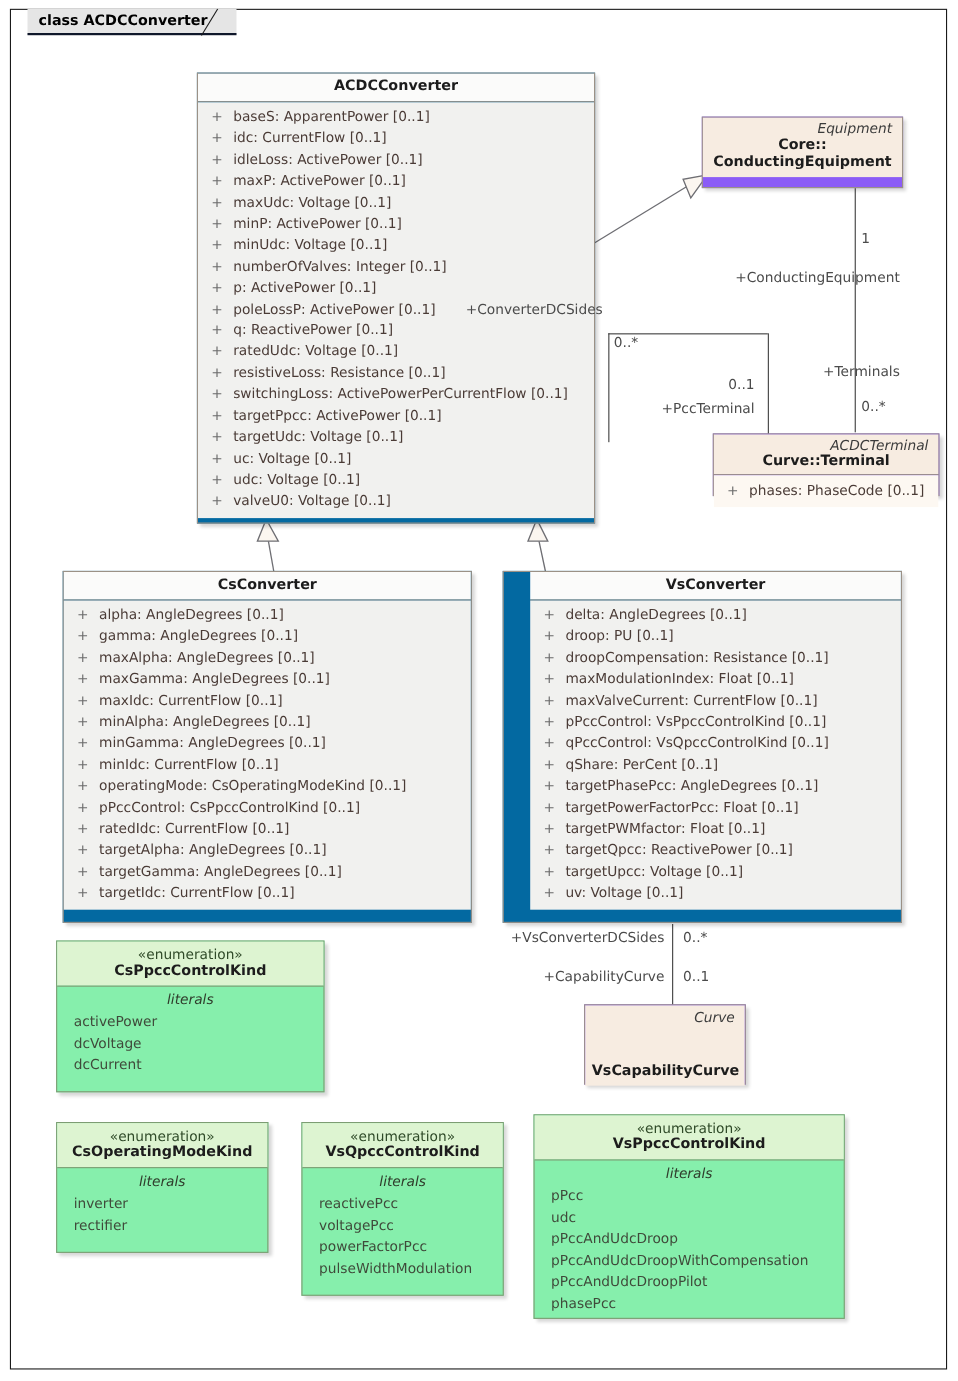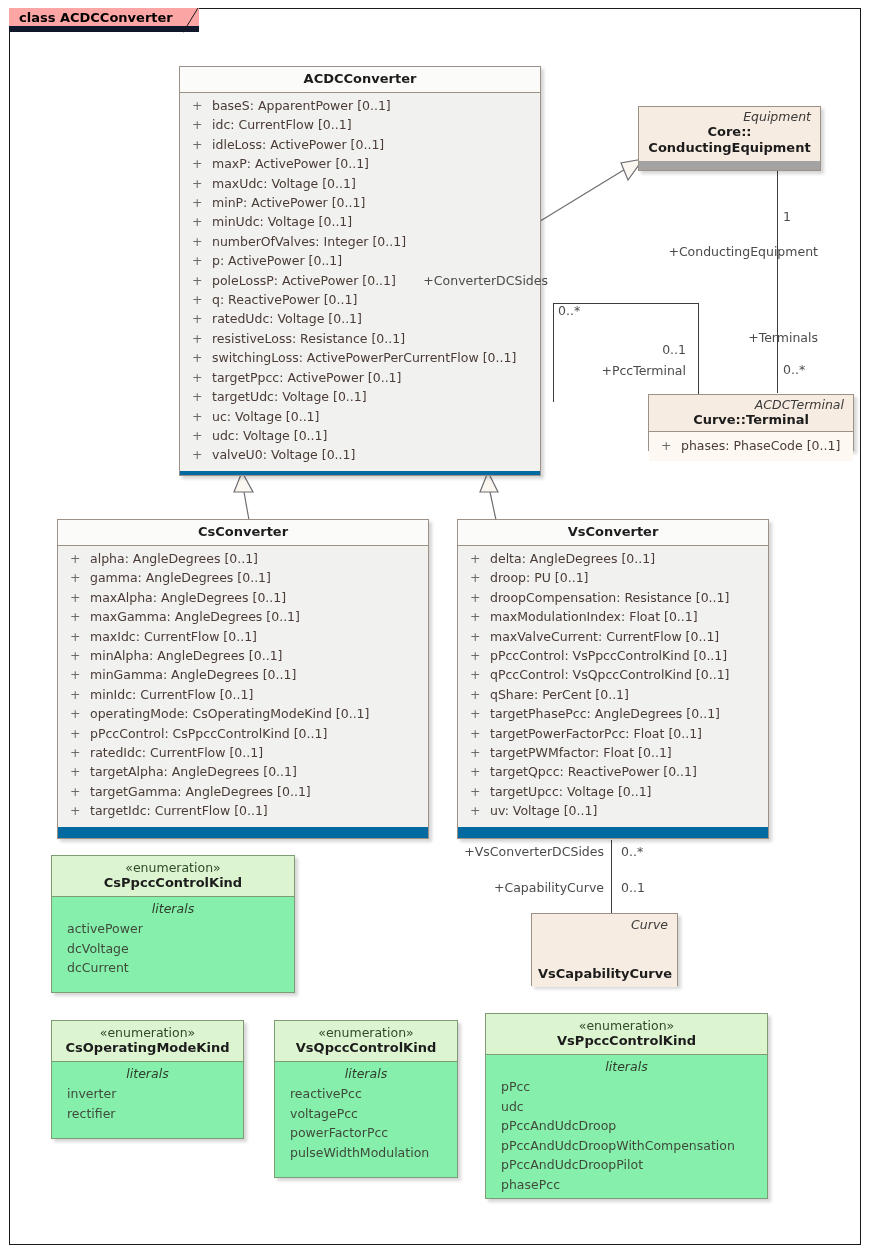--- a/index.html
+++ b/index.html
@@ -23,33 +23,33 @@
     position: absolute;
     left: 9px;
     top: 8px;
     width: 852px;
     height: 1237px;
     border: 1px solid #1a1a1a;
     box-sizing: border-box;
   }
   #title-tab {
     position: absolute;
-    left: 9px;
+    left: 25px;
     top: 8px;
     height: 24px;
     box-sizing: border-box;
     padding: 0 26px 0 10px;
     display: flex;
     align-items: center;
     font-size: 13px;
     font-weight: bold;
     color: #000000;
     border-right: none;
-    border-bottom: 6px solid #0f172a;
-    background: #fca5a5;
+    border-bottom: 2px solid #0f172a;
+    background: #e5e5e5;
     z-index: 6;
   }
   #title-tab-slant {
     position: absolute;
     top: 8px;
     height: 25px;
     width: 16px;
     z-index: 6;
   }
 
@@ -106,21 +106,21 @@
     padding-left: 6px;
     box-sizing: border-box;
   }
 
   
   .cls-grey .hdr { background: #fbfbfa; }
   .cls-grey .attrs { background: #f1f1ef; }
   .cls-grey { background: #0369a1; }
 
   
-  .cls-cream { background: #a3a3a3; }
+  .cls-cream { background: #8b5cf6; }
   .cls-cream .hdr { background: #f7ece1; }
   .cls-cream .attrs { background: #fdf8f2; }
 
   
   .cls-enum { background: #86efac; border-color: #7d9c73; }
   .cls-enum .hdr { background: #ddf4d1; }
   .cls-enum .sep { border-top-color: #7d9c73; }
   .cls-enum .cname { color: #1c1c1c; }
   .cls-enum .stereo { color: #2f4a28; font-style: normal; }
   .cls-enum .lit-hdr {
@@ -360,21 +360,21 @@
           <span class="vis">+</span>
           <span>targetGamma: AngleDegrees [0..1]</span>
         </div>
       <div class="attr">
           <span class="vis">+</span>
           <span>targetIdc: CurrentFlow [0..1]</span>
         </div>
     </div>
   </div>
 
-  <div class="uml cls-grey" style="left:457px;top:519px;width:312px;height:320px;">
+  <div class="uml cls-grey" style="left:457px;top:519px;width:363px;height:320px;padding-left:24px;">
     <div class="hdr">
       <div class="cname">VsConverter</div>
     </div>
     <div class="sep"></div>
     <div class="attrs">
       <div class="attr">
           <span class="vis">+</span>
           <span>delta: AngleDegrees [0..1]</span>
         </div>
       <div class="attr">

